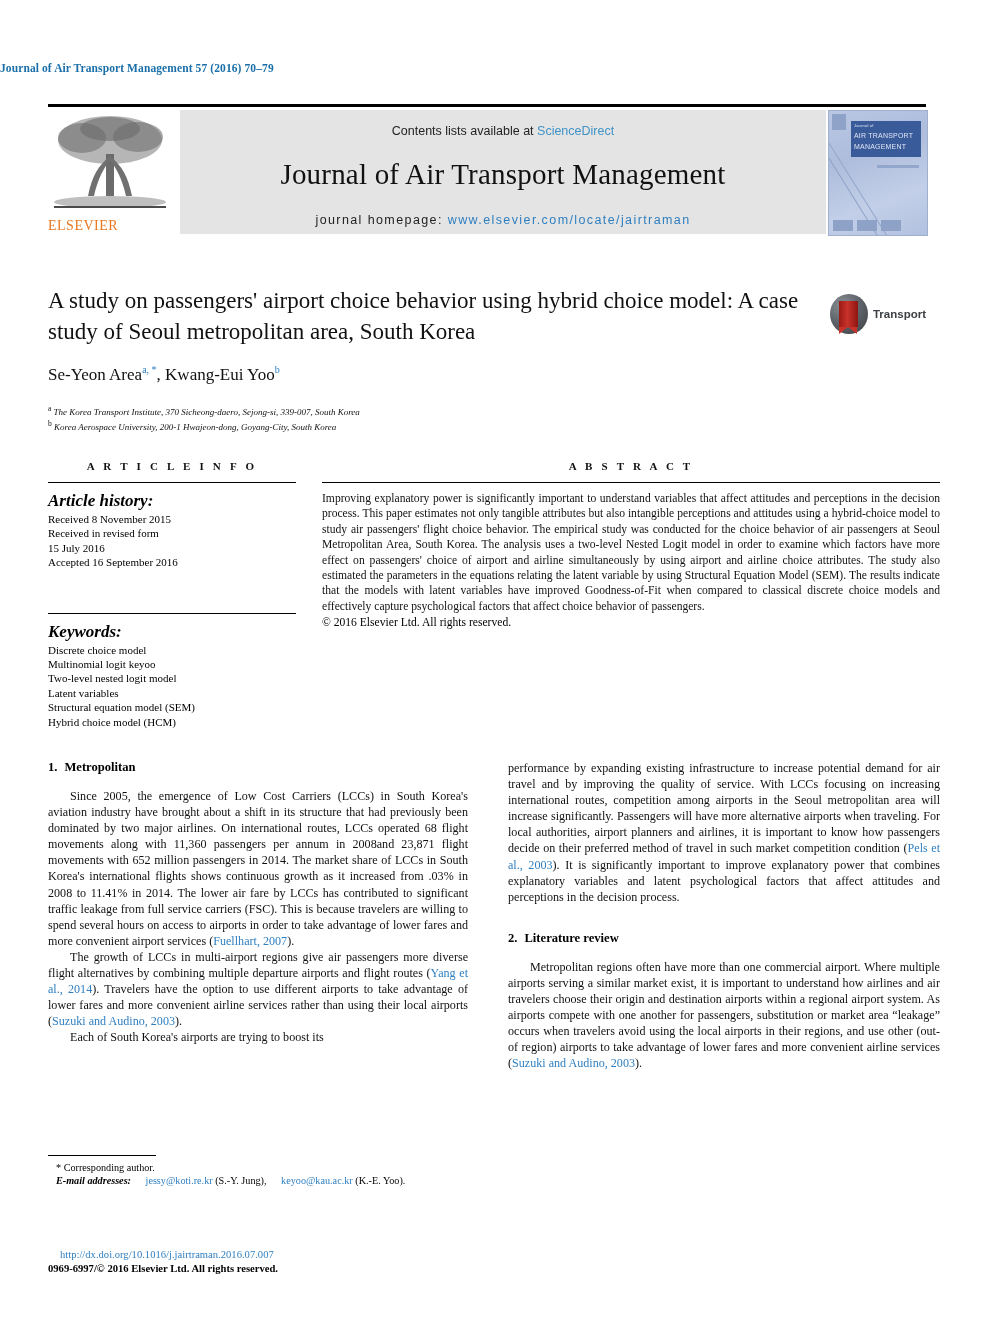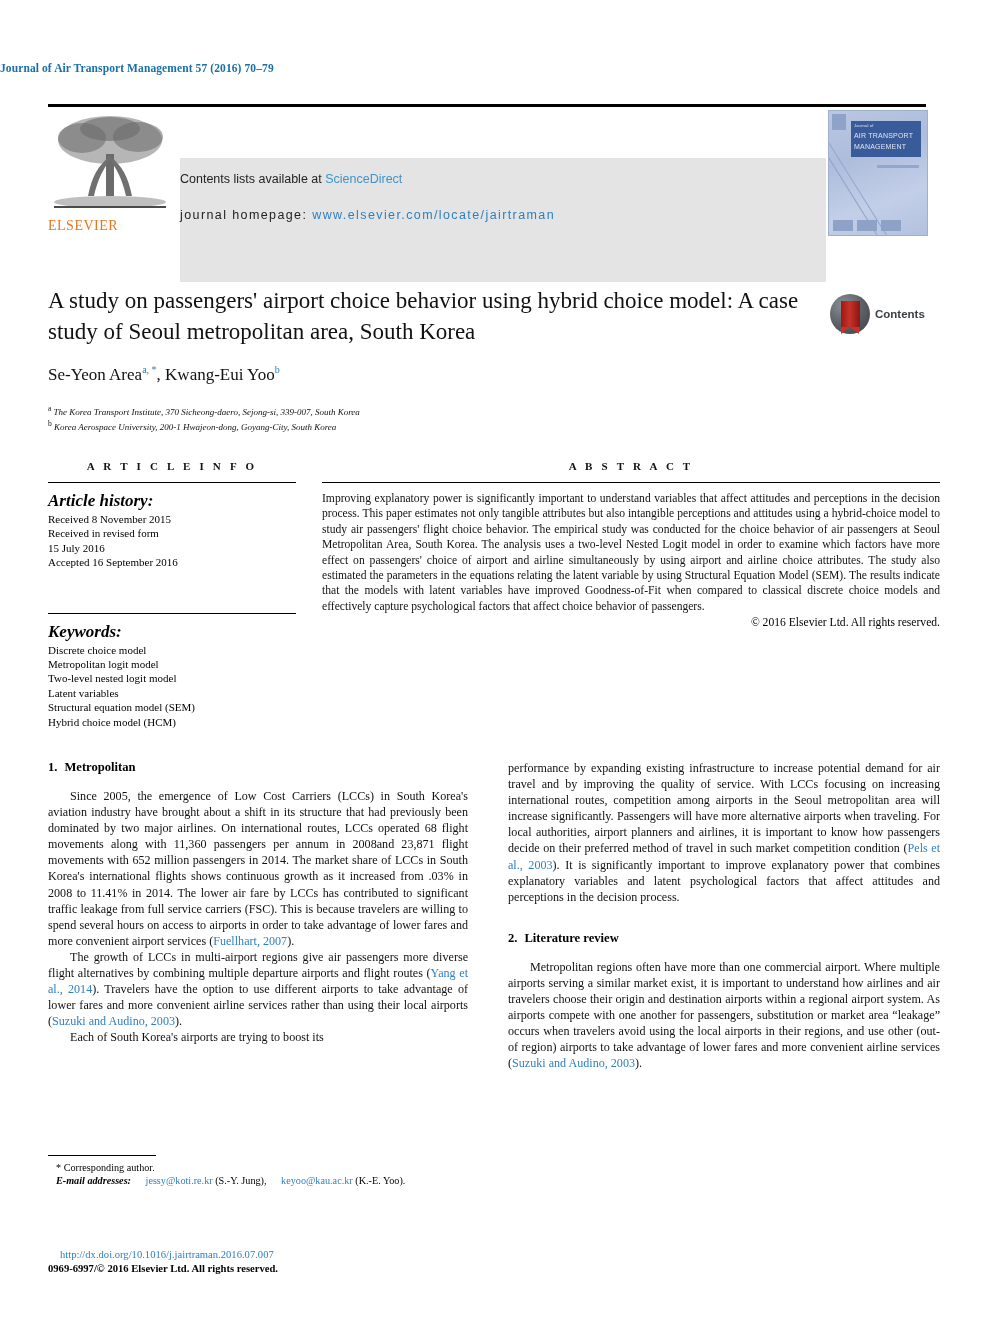--- a/index.html
+++ b/index.html
@@ -70,22 +70,21 @@
     letter-spacing: .5px;
     line-height: 1;
   }
   .journal-band {
     position: absolute;
     top: 6px;
     left: 132px;
     width: 646px;
     height: 124px;
     background: #e4e4e4;
-    text-align: left;
-    margin-top: 48px;
+    text-align: center;
   }
   .contents-line {
     margin-top: 14px;
     font-family: "Liberation Sans", sans-serif;
     font-size: 12.5px;
     color: #222;
   }
   .sd-link { color: #3f93c8; }
   .journal-title-big {
     margin-top: 20px;
@@ -270,21 +269,20 @@
     line-height: 14.4px;
   }
   .abstract-body {
     font-size: 11.6px;
     line-height: 15.4px;
     text-align: justify;
     color: #111;
   }
   .copyright {
     margin-top: 2px;
-    text-align: right;
     font-size: 11.6px;
   }
 
   
   .col-left {
     position: absolute;
     top: 760px;
     left: 48px;
     width: 420px;
   }
@@ -372,20 +370,21 @@
         </g>
       </svg>
       <div class="elsevier-word">ELSEVIER</div>
     </div>
 
     <div class="journal-band">
       <div class="contents-line">
         <span>Contents lists available at</span>
         <span class="sd-link">ScienceDirect</span>
       </div>
+      <div class="journal-title-big">Journal of Air Transport Management</div>
       <div class="homepage-line">
         <span>journal homepage:</span>
         <span class="homepage-url">www.elsevier.com/locate/jairtraman</span>
       </div>
     </div>
 
     <div class="cover-thumb">
       <div class="cover-elsev"></div>
       <div class="cover-diag"></div>
       <div class="cover-diag2"></div>
@@ -409,39 +408,39 @@
     <div class="affils">
       <div><sup>a</sup> <span>The Korea Transport Institute, 370 Sicheong-daero, Sejong-si, 339-007, South Korea</span></div>
       <div><sup>b</sup> <span>Korea Aerospace University, 200-1 Hwajeon-dong, Goyang-City, South Korea</span></div>
     </div>
   </div>
 
   <div class="crossmark">
     <div class="cm-circle">
         <div class="cm-inner"></div>
       </div>
-    <div class="cm-text">Contents</div>
+    <div class="cm-text">Transport</div>
   </div>
 
   <div class="info-col">
     <div class="sec-label">A R T I C L E  I N F O</div>
     <div class="hr-thin"></div>
     <div class="hist-title">Article history:</div>
     <div class="info-lines">
       <div>Received 8 November 2015</div>
       <div>Received in revised form</div>
       <div>15 July 2016</div>
       <div>Accepted 16 September 2016</div>
     </div>
     <div class="kw-block">
       <div class="hr-thin"></div>
       <div class="kw-title">Keywords:</div>
       <div class="kw-lines">
         <div>Discrete choice model</div>
-        <div>Metropolitan logit model</div>
+        <div>Multinomial logit keyoo</div>
         <div>Two-level nested logit model</div>
         <div>Latent variables</div>
         <div>Structural equation model (SEM)</div>
         <div>Hybrid choice model (HCM)</div>
       </div>
     </div>
   </div>
 
   <div class="abstract-col">
     <div class="sec-label">A B S T R A C T</div>

